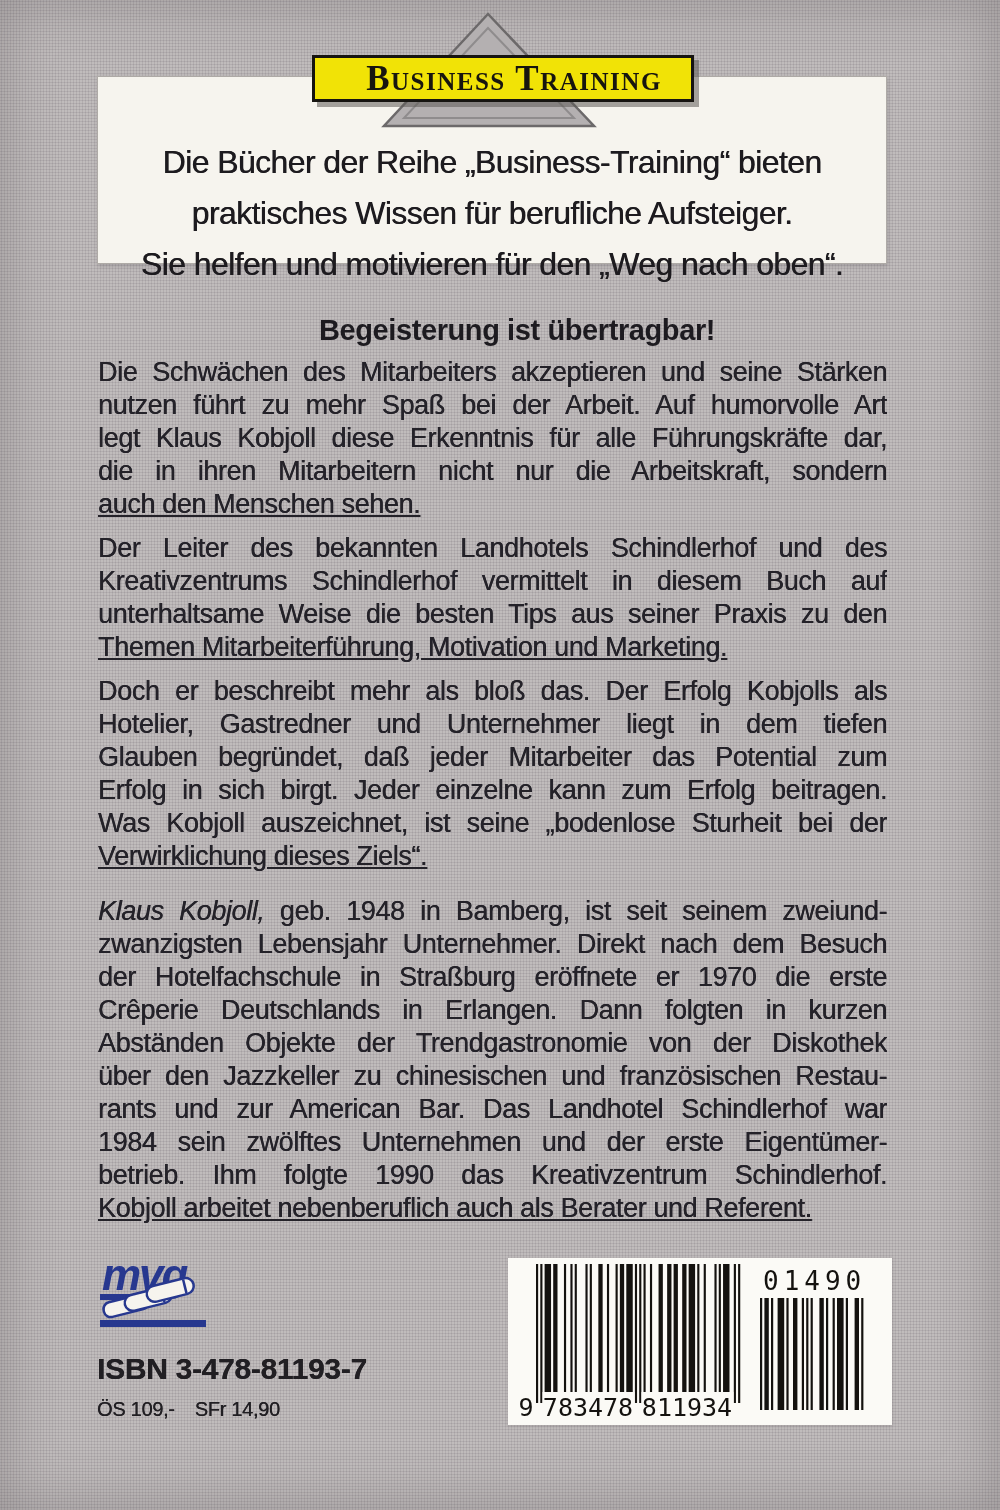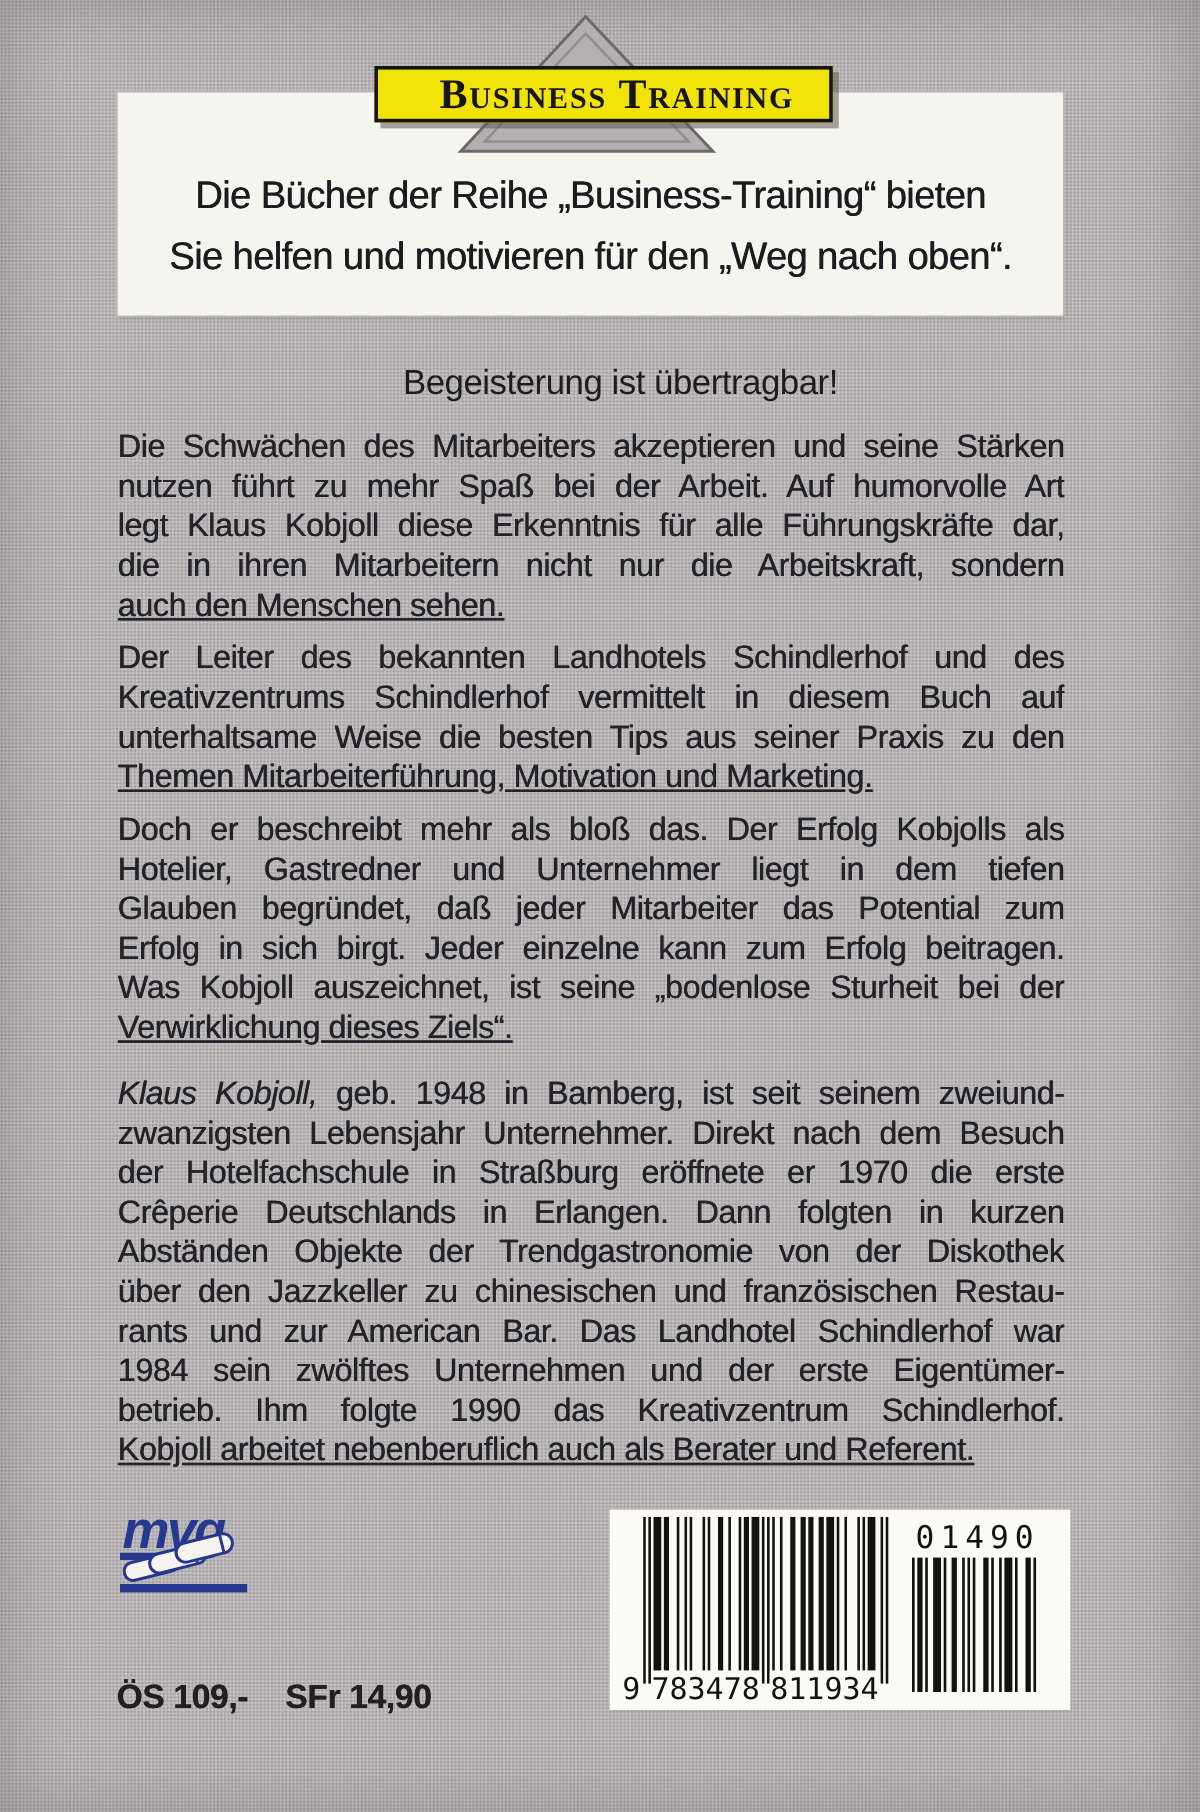--- a/index.html
+++ b/index.html
@@ -35,60 +35,61 @@
     box-shadow:5px 5px 0 rgba(95,91,88,0.55);
     padding-left:22px;
   }
   .series-banner .label{
     font-family:"Liberation Serif","DejaVu Serif",serif;
     font-variant:small-caps;font-weight:700;font-size:35px;
     letter-spacing:1.5px;color:#17150f;white-space:nowrap;
   }
   
   .headline{
-    position:absolute;left:97px;top:303px;width:790px;text-align:center;
-    font-size:29px;font-weight:400;letter-spacing:-0.4px;color:#1d1b20;padding-left:25px;
+    position:absolute;left:97px;top:314px;width:790px;text-align:center;
+    font-size:29px;font-weight:700;letter-spacing:-0.4px;color:#1d1b20;padding-left:25px;
   }
   .copy{position:absolute;left:98px;top:356px;width:789px;font-size:27px;line-height:33px;letter-spacing:-0.4px;}
   .para{margin:0 0 11px 0;}
   .para .line{
     text-align:justify;text-align-last:justify;
     text-shadow:0.35px 0 0 currentColor;overflow:hidden;white-space:normal;
   }
   .para .line:last-child{text-align-last:left;text-decoration:underline;}
   .bio{margin-top:22px;}
   .italic{font-style:italic;}
   
   .publisher-logo{position:absolute;left:100px;top:1252px;width:112px;height:75px;}
   .isbn{
     position:absolute;left:97px;top:1352px;font-size:30px;font-weight:700;
     letter-spacing:-0.3px;color:#211f23;text-shadow:0.3px 0 0 currentColor;
   }
   .prices{
-    position:absolute;left:97px;top:1398px;display:flex;gap:31px;
-    font-size:28px;font-weight:700;letter-spacing:-0.3px;color:#211f23;
+    position:absolute;left:97px;top:1398px;display:flex;gap:20px;
+    font-size:20px;font-weight:400;letter-spacing:-0.3px;color:#211f23;
     text-shadow:0.3px 0 0 currentColor;
   }
   .barcode-label{
     position:absolute;left:508px;top:1258px;width:384px;height:167px;
     background:#fbfaf6;box-shadow:0 1px 3px rgba(84,80,82,0.25);
   }
   .barcode-label svg text{
     font-family:"DejaVu Sans Mono","Liberation Mono",monospace;
     fill:#14120f;
   }
 </style>
 </head>
 <body>
 
 <div class="cover">
 
   <div class="white-box">
     <div class="series-lines">
         <div class="line">Die Bücher der Reihe „Business-Training“ bieten</div>
+        <div class="line">praktisches Wissen für berufliche Aufsteiger.</div>
         <div class="line">Sie helfen und motivieren für den „Weg nach oben“.</div>
       </div>
   </div>
 
   <div class="triangle-wrap">
     <svg width="260" height="124" viewBox="0 0 260 124">
       <polygon points="128,6 24,118 234,118" fill="#b4b0b1" stroke="#6c696a" stroke-width="2.5"></polygon>
       <polygon points="128,20 44,110 214,110" fill="none" stroke="#8f8c8d" stroke-width="2"></polygon>
     </svg>
   </div>
@@ -150,20 +151,21 @@
         </g>
         <g transform="translate(45,36) rotate(-14)">
           <rect width="48" height="16" rx="8"></rect>
             <line x1="39" y1="1" x2="39" y2="15"></line>
         </g>
       </g>
       <rect x="0" y="68" width="106" height="7" fill="#27388f"></rect>
     </svg>
   </div>
 
+  <div class="isbn">ISBN 3-478-81193-7</div>
   <div class="prices">
     <span>ÖS 109,-</span>
     <span>SFr 14,90</span>
   </div>
 
   <div class="barcode-label">
     <svg width="230" height="158" viewBox="0 0 230 158" style="position:absolute;left:8px;top:6px;">
       <g fill="#14120f">
           <rect x="20.00" y="0" width="2.15" height="139"></rect>
           <rect x="24.30" y="0" width="2.15" height="139"></rect>

